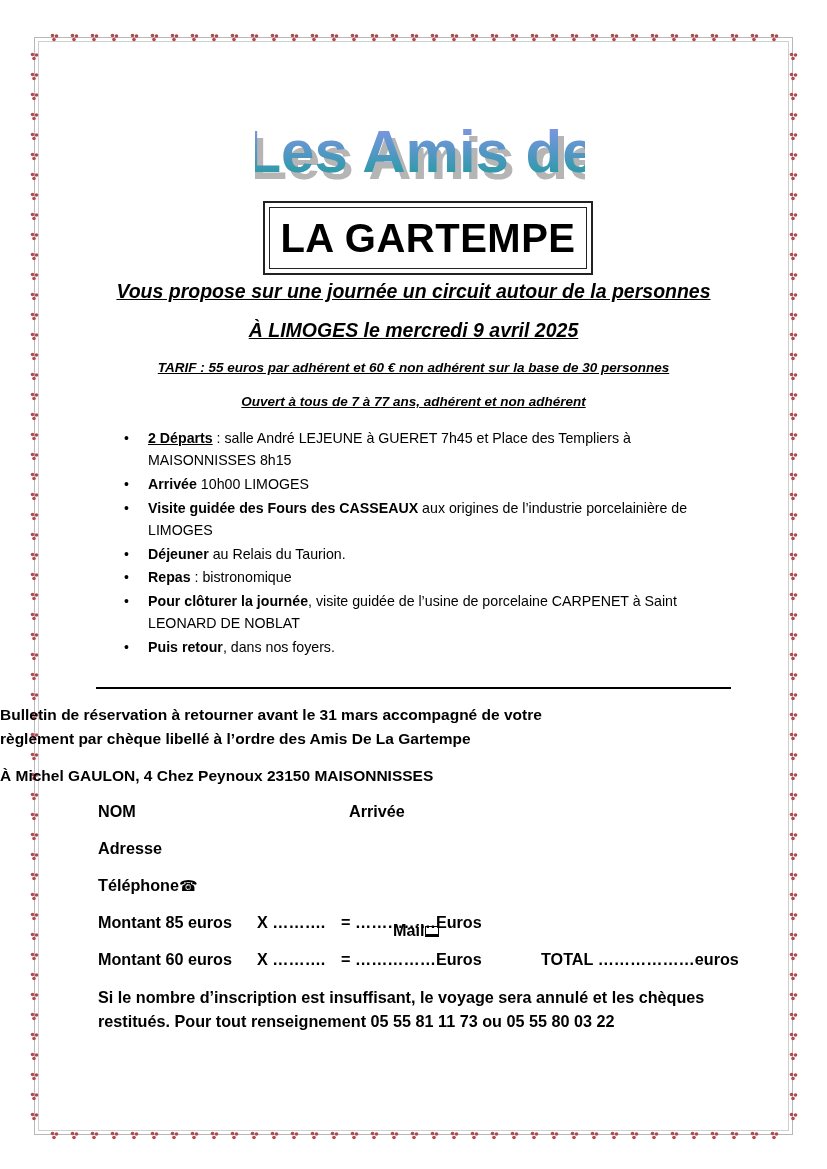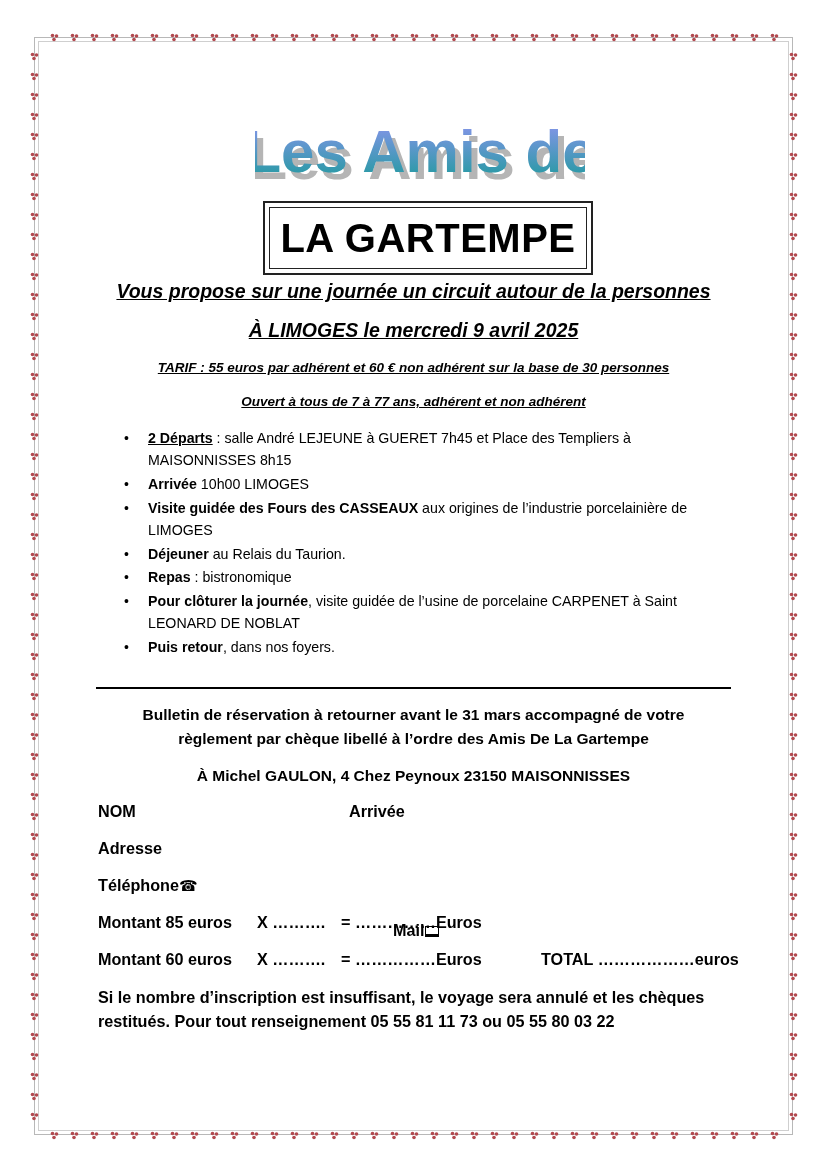--- a/index.html
+++ b/index.html
@@ -30,21 +30,21 @@
   .tarif { top: 360px; font-size: 13.5px; font-weight: bold; font-style: italic; text-decoration: underline; }
   .ouvert { top: 394px; font-size: 13.5px; font-weight: bold; font-style: italic; text-decoration: underline; }
 
   .program { position: absolute; left: 0; top: 427px; width: 827px; }
   .prog-item { position: absolute; left: 148px; width: 570px; font-size: 14.2px; line-height: 22px; }
   .prog-item .bullet { position: absolute; left: -24px; top: 0; font-size: 14px; }
   .prog-item b { font-weight: bold; }
 
   .rule { position: absolute; left: 96px; top: 687px; width: 635px; height: 2px; background: #000; }
 
-  .form-text { position: absolute; left: 0; width: 827px; text-align: center; font-weight: bold; font-size: 15.5px; line-height: 24px; }
+  .form-text { position: absolute; left: 0; width: 827px; text-align: left; font-weight: bold; font-size: 15.5px; line-height: 24px; }
   .form-field { position: absolute; font-weight: bold; font-size: 16.2px; white-space: pre; }
   .para { position: absolute; left: 98px; width: 640px; font-weight: bold; font-size: 16.2px; line-height: 24px; }
 </style>
 </head>
 <body>
 
 <div class="frame">
   <div class="frame-inner"></div>
 </div>
 <div id="ornaments">

